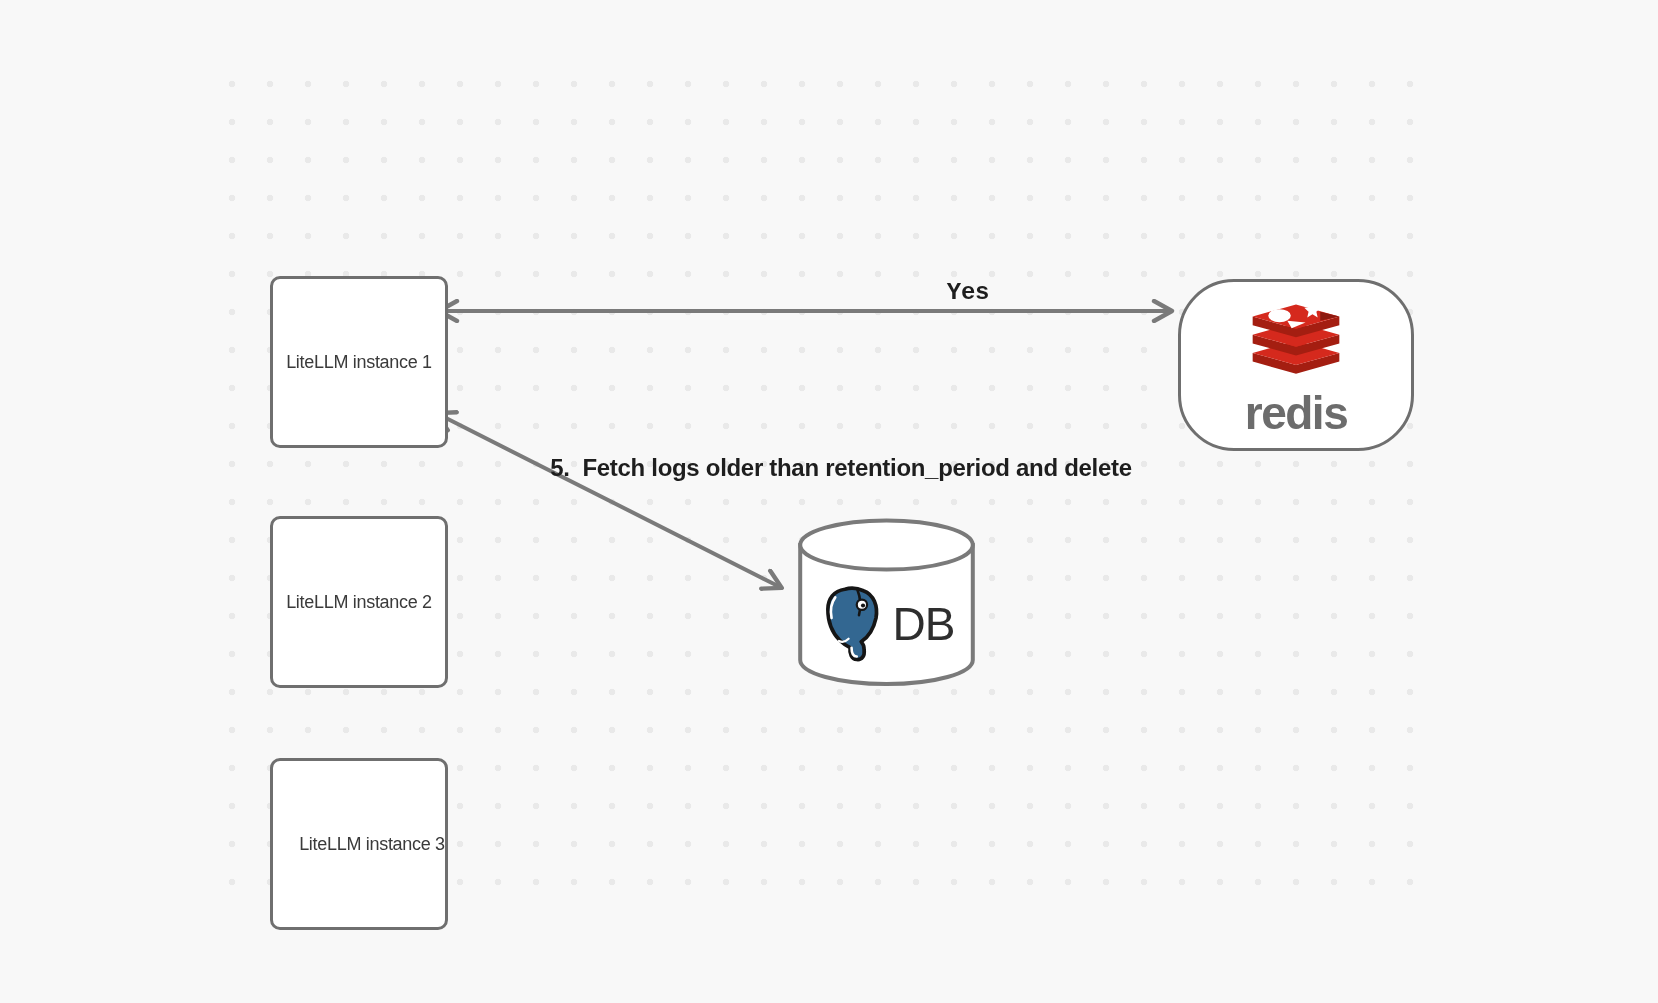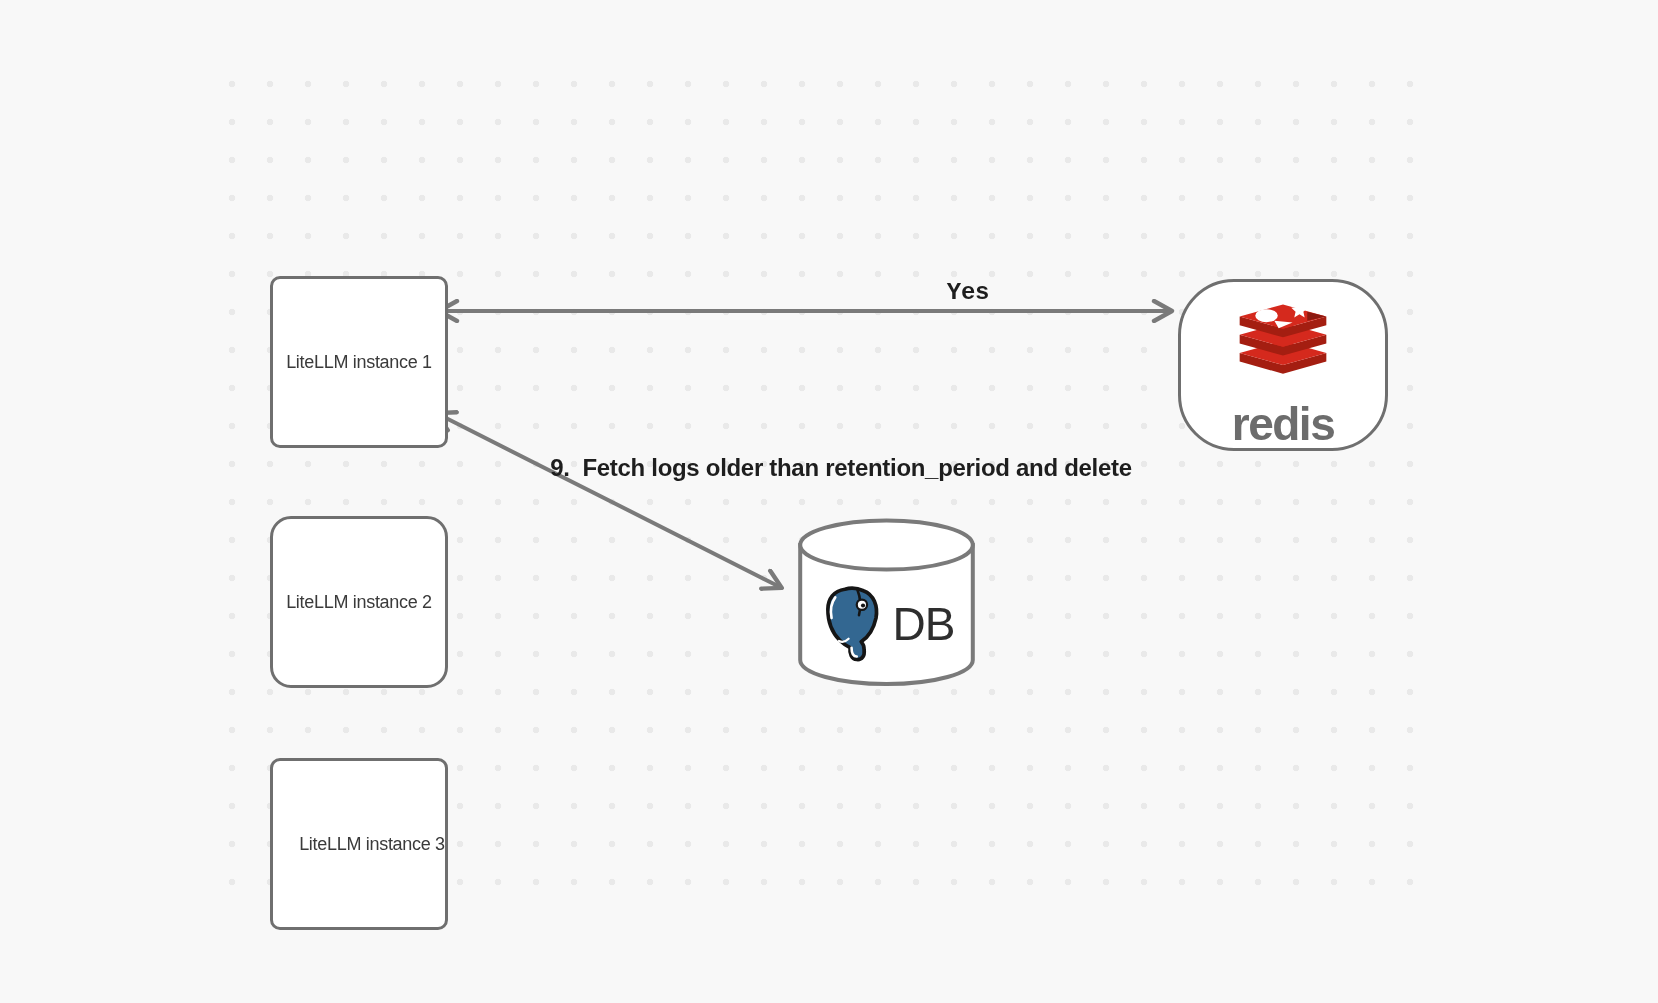--- a/index.html
+++ b/index.html
@@ -26,25 +26,25 @@
 
   .node{
     position:absolute;background:var(--node-fill);
     border:3.5px solid var(--node-border);
     display:flex;align-items:center;justify-content:center;
   }
   .instance{left:262px;width:178px;height:172px;border-radius:10px;margin-left:8px;}
   .instance .node-label{
     font-size:18px;letter-spacing:-0.3px;color:var(--node-text);text-align:center;
   }
-  #inst1{top:276px;} #inst2{top:516px;border-radius:21px;} #inst3{top:758px;padding-left:26px;}
+  #inst1{top:276px;} #inst2{top:516px;} #inst3{top:758px;padding-left:26px;}
 
   .redis-node{
-    left:1178px;top:279px;width:210px;height:172px;border-radius:56px;
-    flex-direction:column;justify-content:flex-start;padding-top:22px;gap:15px;
+    left:1178px;top:279px;width:236px;height:172px;border-radius:56px;
+    flex-direction:column;justify-content:flex-start;padding-top:22px;gap:4px;
   }
   .redis-wordmark{
     font-size:46px;font-weight:700;letter-spacing:-1.5px;
     color:var(--redis-wordmark);line-height:1;margin-top:-2px;
   }
 
   .db-node{position:absolute;left:798px;top:518px;width:177px;height:169px;}
   .db-node svg.cyl{position:absolute;left:0;top:0;}
   .db-inner{
     position:absolute;left:0;top:60px;width:177px;height:92px;
@@ -72,21 +72,21 @@
     <defs>
       <marker id="ah" viewBox="0 0 12 12" refX="9.5" refY="6" markerWidth="6" markerHeight="6" orient="auto-start-reverse">
         <path d="M1.5,1 L10.5,6 L1.5,11" fill="none" stroke="var(--arrow)" stroke-width="2.2" stroke-linecap="round" stroke-linejoin="round"></path>
       </marker>
     </defs>
     <line x1="441" y1="311" x2="1170" y2="311" marker-start="url(#ah)" marker-end="url(#ah)"></line>
     <line x1="438" y1="414" x2="780" y2="587" marker-start="url(#ah)" marker-end="url(#ah)"></line>
   </svg>
 
   <div class="edge-label" id="edge1-answer">Yes</div>
-  <div class="edge-label" id="edge2-label">9.  Fetch logs older than retention_period and delete</div>
+  <div class="edge-label" id="edge2-label">5.  Fetch logs older than retention_period and delete</div>
 
   <div class="node instance" id="inst1">
     <span class="node-label">LiteLLM instance 1</span>
   </div>
   <div class="node instance" id="inst2">
     <span class="node-label">LiteLLM instance 2</span>
   </div>
   <div class="node instance" id="inst3">
     <span class="node-label">LiteLLM instance 3</span>
   </div>

